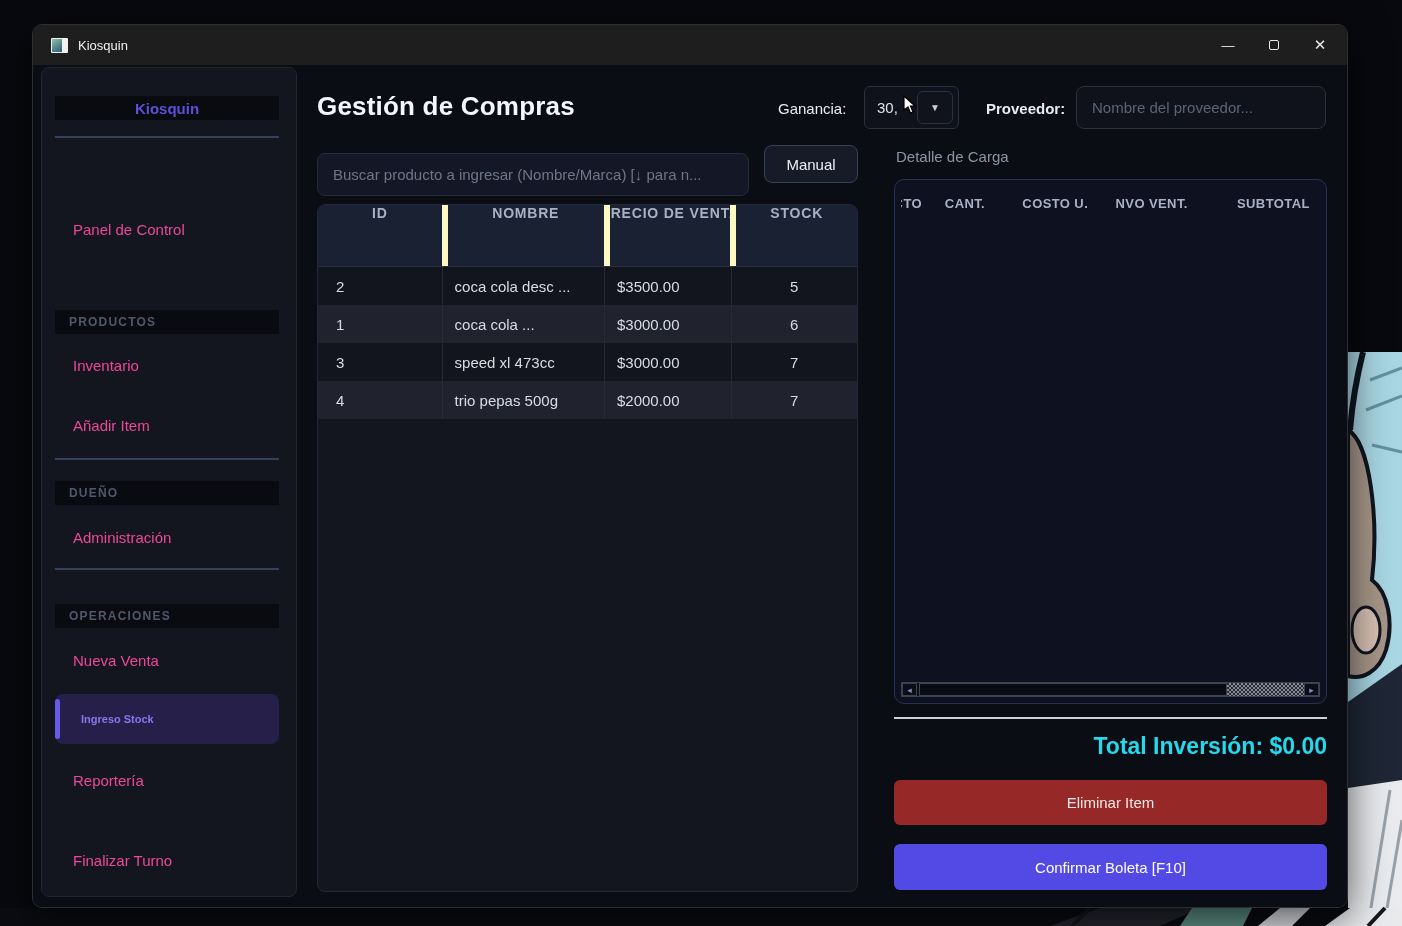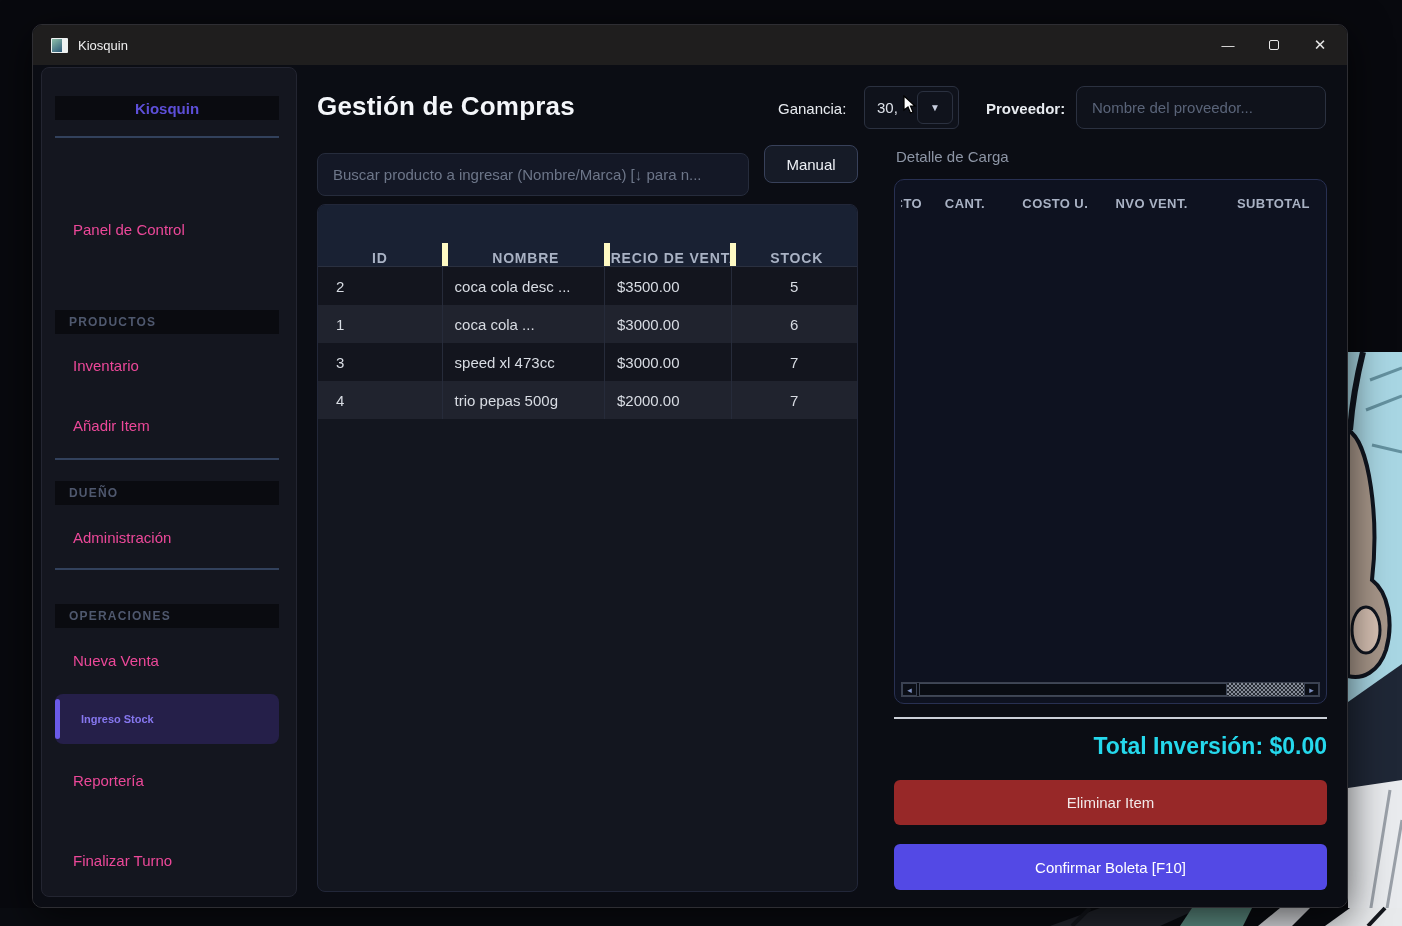--- a/index.html
+++ b/index.html
@@ -51,22 +51,22 @@
   .tinput::placeholder{color:#5a6479;}
   #search-input{left:284px;top:88px;width:432px;height:43px;background:#141826;border-color:#262c3c;}
   #search-input::placeholder{color:#6d7689;}
   #manual-btn{left:731px;top:80px;width:94px;height:38px;background:#161b27;border:1.5px solid #38415a;
        border-radius:8px;color:#edf0f5;font-size:15px;display:flex;align-items:center;justify-content:center;}
 
   
   #ptable{left:284px;top:139px;width:541px;height:688px;background:#13161f;
        border:1px solid #222739;border-radius:8px;overflow:hidden;}
   #phead{display:flex;height:62px;background:#192133;border-bottom:1px solid #2a3040;}
-  .pth{display:flex;align-items:flex-end;justify-content:center;color:#a9b2c4;
-       font-size:14px;font-weight:bold;letter-spacing:.8px;overflow:hidden;margin-top:38px;}
+  .pth{display:flex;align-items:flex-start;justify-content:center;color:#a9b2c4;
+       font-size:14px;font-weight:bold;letter-spacing:.8px;overflow:hidden;}
   .pth span{white-space:nowrap;flex:0 0 auto;}
   .prow{display:flex;height:38px;font-size:15px;color:#d8dce3;}
   .prow.odd{background:#13151e;}
   .prow.even{background:#20232e;}
   .ptd{display:flex;align-items:center;overflow:hidden;white-space:nowrap;}
   .c-id{width:124px;padding-left:18px;}
   .c-nom{width:163px;padding-left:12px;border-left:1px solid #262b3a;}
   .c-pre{width:127px;padding-left:12px;border-left:1px solid #262b3a;}
   .c-stk{width:127px;justify-content:center;border-left:1px solid #262b3a;}
   .hth{border-left:6px solid #fef9c3;}

